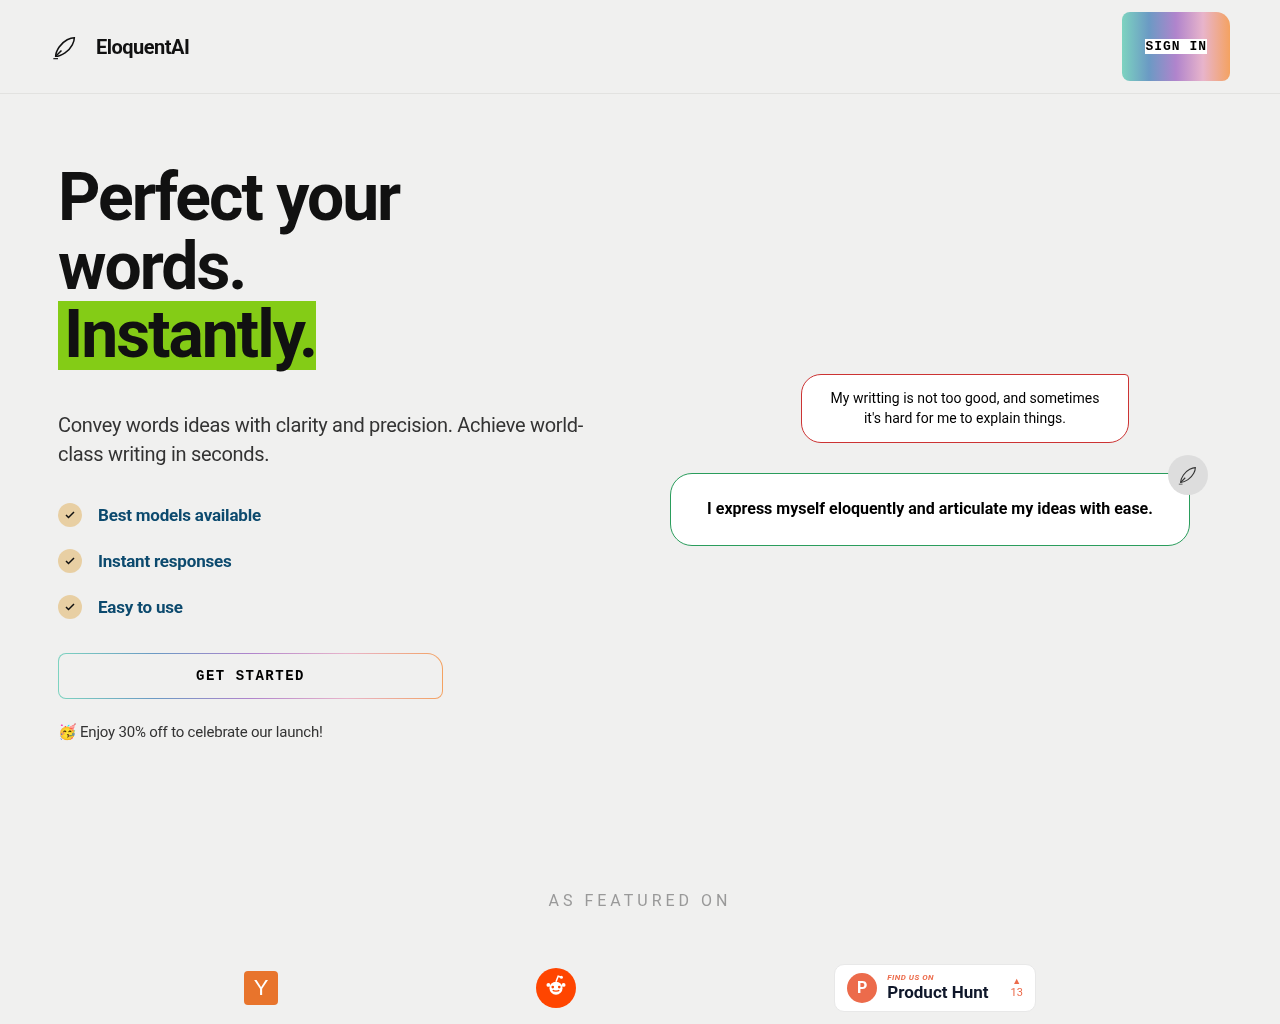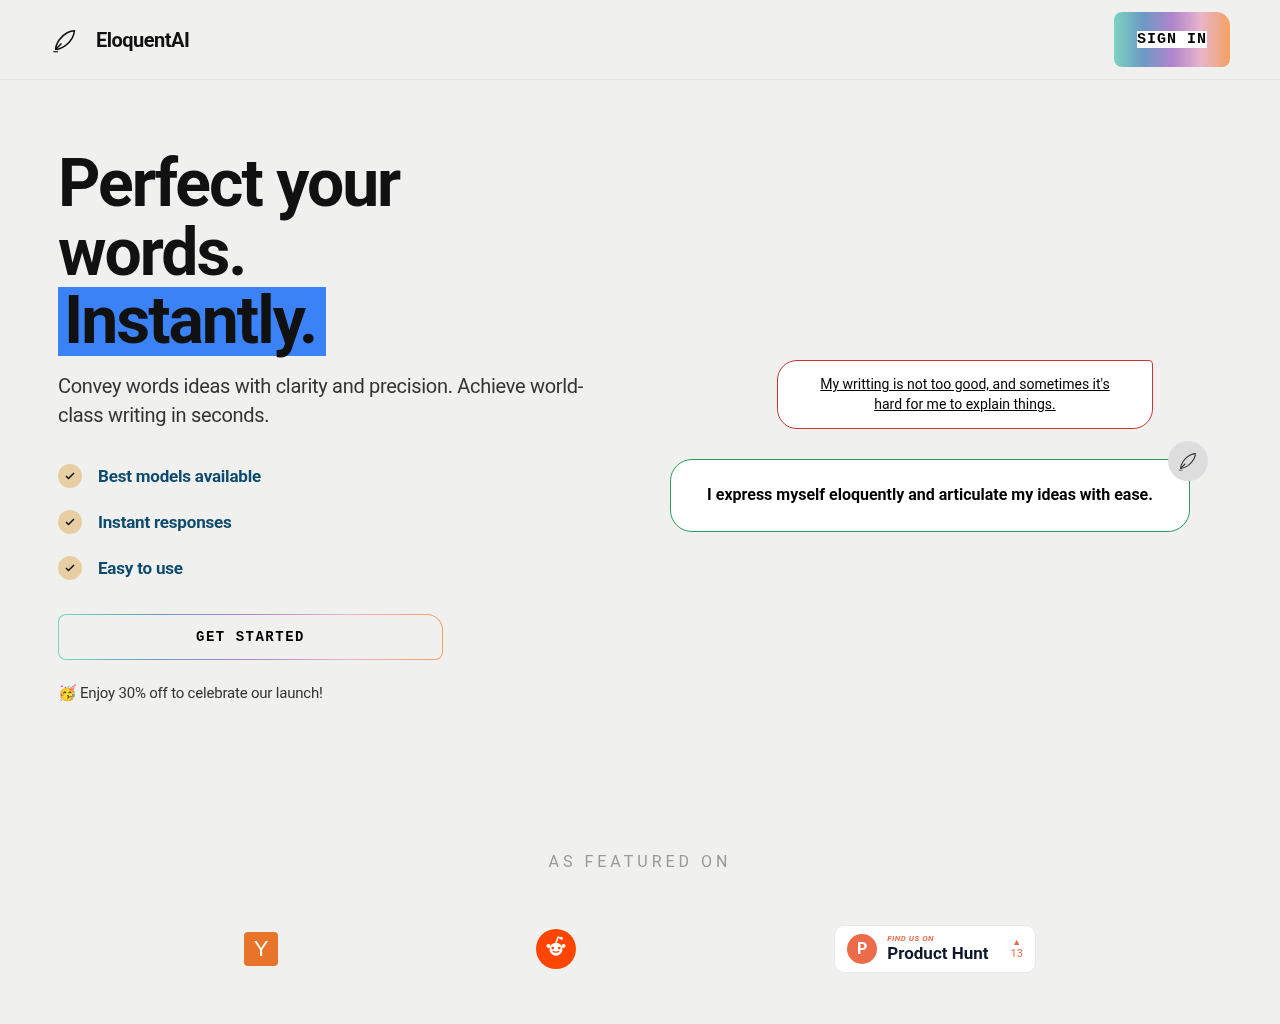--- a/index.html
+++ b/index.html
@@ -25,23 +25,23 @@
   justify-content: space-between;
   align-items: center;
 }
 .logo-wrap { display: flex; align-items: center; gap: 16px; }
 .logo-icon {
   width: 30px; height: 30px;
   display: flex; align-items: center; justify-content: center;
 }
 .logo-text { font-size: 20px; font-weight: 700; color: #111; letter-spacing: -0.5px; }
 .signin-btn {
-  padding: 18px 22px;
+  padding: 26px 22px;
   font-family: "Courier New", monospace;
-  font-size: 15px;
+  font-size: 13px;
   font-weight: 700;
   letter-spacing: 1px;
   background: #fff;
   border: 1.5px solid transparent;
   border-radius: 8px 14px 8px 8px;
   background-image: linear-gradient(#fff,#fff), linear-gradient(90deg,#7dd3c0,#6b9ac4,#b084cc,#e8b4cb,#f4a261);
   background-origin: border-box;
   background-clip: content-box, border-box;
   cursor: pointer;
   margin-left: 16px;
@@ -53,25 +53,25 @@
   display: flex;
   gap: 40px;
 }
 .left-col { flex: 0 0 540px; }
 .hero-title {
   font-size: 66px;
   font-weight: 700;
   line-height: 1.04;
   letter-spacing: -2px;
   color: #111;
-  margin-bottom: 16px;
+  margin-bottom: 41px;
 }
 .hero-highlight {
-  background: #3b82f6;
-  padding: 0 10px 0 6px;
+  background: #84cc16;
+  padding: 0 0 0 6px;
   display: inline-block;
 }
 .subtitle {
   font-size: 20px;
   color: #333;
   line-height: 1.45;
   margin-bottom: 34px;
   letter-spacing: -0.3px;
 }
 .features { list-style: none; margin-bottom: 34px; }
@@ -121,23 +121,22 @@
 .bubble {
   background: #fff;
   border-radius: 20px 4px 20px 20px;
   padding: 14px 28px;
   font-size: 14px;
   text-align: center;
   line-height: 1.4;
 }
 .bubble-red {
   border: 1.5px solid #cc3333;
-  width: 376px;
+  width: 328px;
   margin-left: 70px;
-  text-decoration: underline;
 }
 .bubble-green-wrap { position: relative; width: 520px; }
 .bubble-green {
   border: 1.5px solid #2a9d5c;
   border-radius: 22px 4px 22px 22px;
   width: 100%;
   padding: 24px 28px;
   font-size: 16px;
   font-weight: 700;
 }

